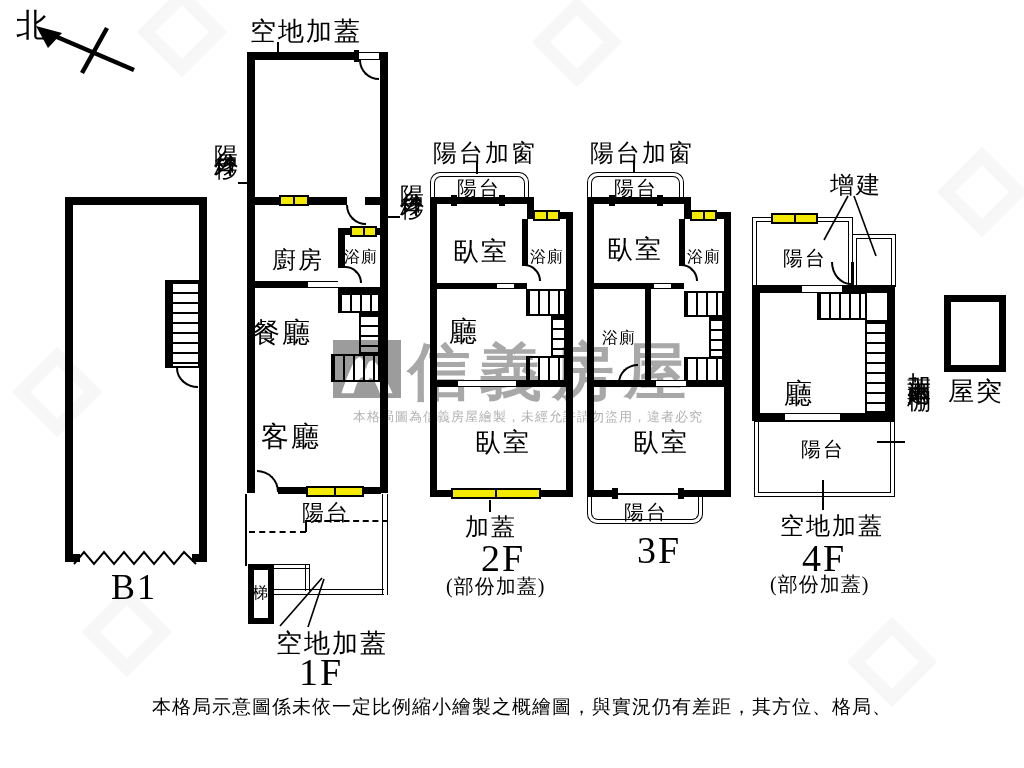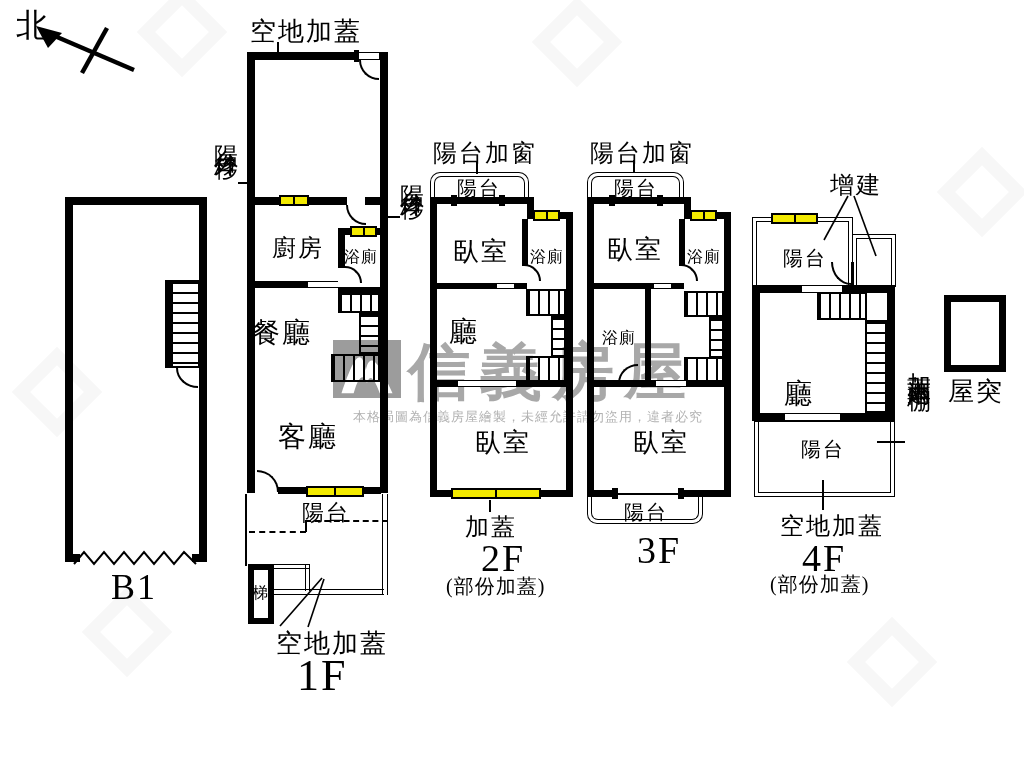--- a/index.html
+++ b/index.html
@@ -85,36 +85,36 @@
 
   <span class="lbl vert" style="left:210px;top:126px;font-size:24px">陽台外移</span>
   <i class="tH" style="left:238px;top:182px;width:14px"></i>
   <span class="lbl vert" style="left:396px;top:166px;font-size:24px">陽台外移</span>
   <i class="tH" style="left:388px;top:216px;width:12px"></i>
 
   <i class="wall" style="left:251px;top:197px;width:96px;height:8px"></i>
   <i class="wall" style="left:365px;top:197px;width:16px;height:8px"></i>
   <i class="win" style="left:279px;top:195px;width:30px;height:11px"></i>
   <i class="arc-bl" style="left:346px;top:205px;width:20px;height:20px"></i>
-  <span class="lbl" style="left:272px;top:232px;font-size:24px">廚房</span>
+  <span class="lbl" style="left:272px;top:244px;font-size:24px">廚房</span>
 
   <i class="wall" style="left:345px;top:228px;width:38px;height:7px"></i>
   <i class="win" style="left:350px;top:226px;width:27px;height:11px"></i>
   <i class="wall" style="left:338px;top:228px;width:7px;height:40px"></i>
   <i class="arc-tr" style="left:345px;top:266px;width:17px;height:17px"></i>
   <span class="lbl" style="left:344px;top:247px;font-size:16px;letter-spacing:1px">浴廁</span>
 
   <i class="wall" style="left:251px;top:281px;width:57px;height:7px"></i>
   <i class="slide" style="left:308px;top:281px;width:30px;height:7px"></i>
   <i class="wall" style="left:338px;top:287px;width:50px;height:6px"></i>
   <i class="st-v" style="left:338px;top:293px;width:42px;height:20px"></i>
   <i class="st-h" style="left:359px;top:313px;width:21px;height:41px"></i>
   <i class="st-v" style="left:331px;top:354px;width:49px;height:28px"></i>
   <span class="lbl" style="left:252px;top:314px;font-size:28px">餐廳</span>
-  <span class="lbl" style="left:278px;top:418px;font-size:28px">客廳</span>
+  <span class="lbl" style="left:261px;top:418px;font-size:28px">客廳</span>
 
   <i class="arc-tr" style="left:257px;top:470px;width:22px;height:22px"></i>
   <i class="wall" style="left:278px;top:487px;width:30px;height:7px"></i>
   <i class="wall" style="left:363px;top:487px;width:18px;height:7px"></i>
   <i class="win" style="left:306px;top:486px;width:58px;height:11px"></i>
   <span class="lbl" style="left:302px;top:498px;font-size:22px">陽台</span>
 
   <i class="dashH" style="left:249px;top:531px;width:57px"></i>
   <i class="dashV" style="left:305px;top:521px;height:11px"></i>
   <i class="dashH" style="left:305px;top:520px;width:83px"></i>
@@ -126,21 +126,21 @@
   <i class="dV" style="left:305px;top:564px;width:5px;height:27px"></i>
 
   <i style="left:248px;top:564px;width:26px;height:60px;border:6px solid #000"></i>
   <span class="lbl" style="left:252px;top:583px;font-size:16px;letter-spacing:0">梯</span>
 
   <svg style="position:absolute;left:270px;top:570px" width="60" height="60">
     <line x1="10" y1="56" x2="52" y2="8" stroke="#000" stroke-width="1.6"></line>
     <line x1="38" y1="57" x2="54" y2="9" stroke="#000" stroke-width="1.6"></line>
   </svg>
   <span class="lbl" style="left:276px;top:626px;font-size:26px">空地加蓋</span>
-  <span class="lbl ctr" style="left:297px;top:650px;width:48px;font-size:44px">1F</span>
+  <span class="lbl ctr" style="left:297px;top:650px;width:48px;font-size:38px">1F</span>
 </div>
 
 <div>
   <span class="lbl" style="left:433px;top:137px;font-size:24px">陽台加窗</span>
   <i class="tV" style="left:476px;top:161px;height:13px"></i>
 
   <i class="balc" style="left:430px;top:172px;width:99px;height:27px;border-bottom:none;border-radius:10px 10px 0 0">
     <i style="left:3px;right:3px;top:3px;bottom:0;border:1.6px solid #000;border-bottom:none;border-radius:7px 7px 0 0"></i>
   </i>
   <span class="lbl" style="left:457px;top:175px;font-size:20px">陽台</span>
@@ -271,13 +271,14 @@
   <span class="lbl ctr" style="left:798px;top:536px;width:52px;font-size:38px">4F</span>
   <span class="lbl" style="left:770px;top:571px;font-size:20px;letter-spacing:1px">(部份加蓋)</span>
 </div>
 
 <div>
   <i style="left:944px;top:295px;width:62px;height:77px;border:7px solid #000"></i>
   <span class="lbl ctr" style="left:941px;top:374px;width:70px;font-size:26px">屋突</span>
 </div>
 
 <div style="position:absolute;left:152px;top:694px;width:760px">
+  <div class="disc" style="position:static">本格局示意圖係未依一定比例縮小繪製之概繪圖，與實況仍有差距，其方位、格局、</div>
 </div>
 
 </body></html>

